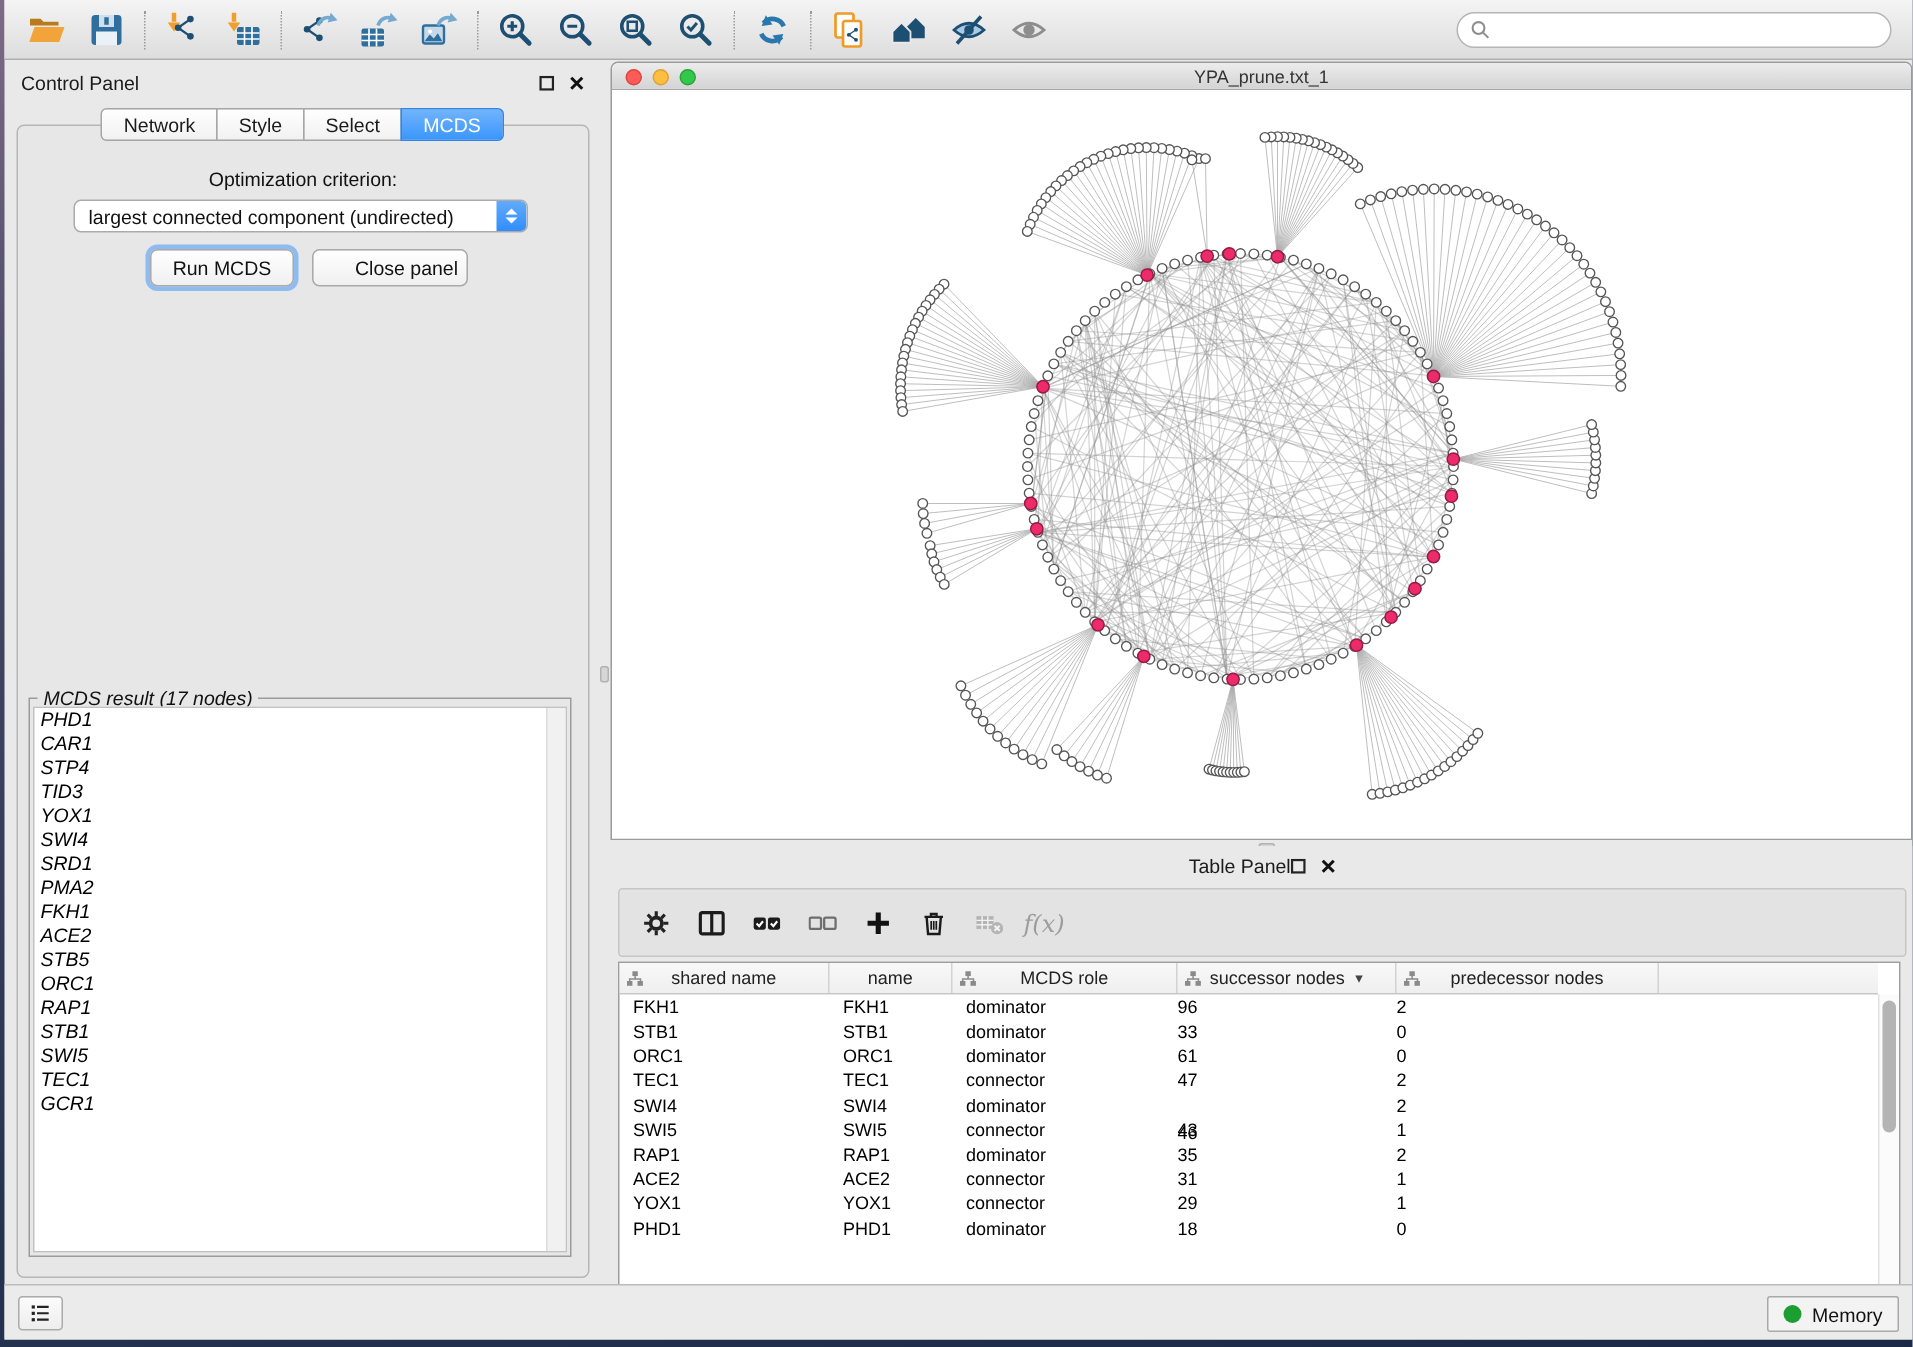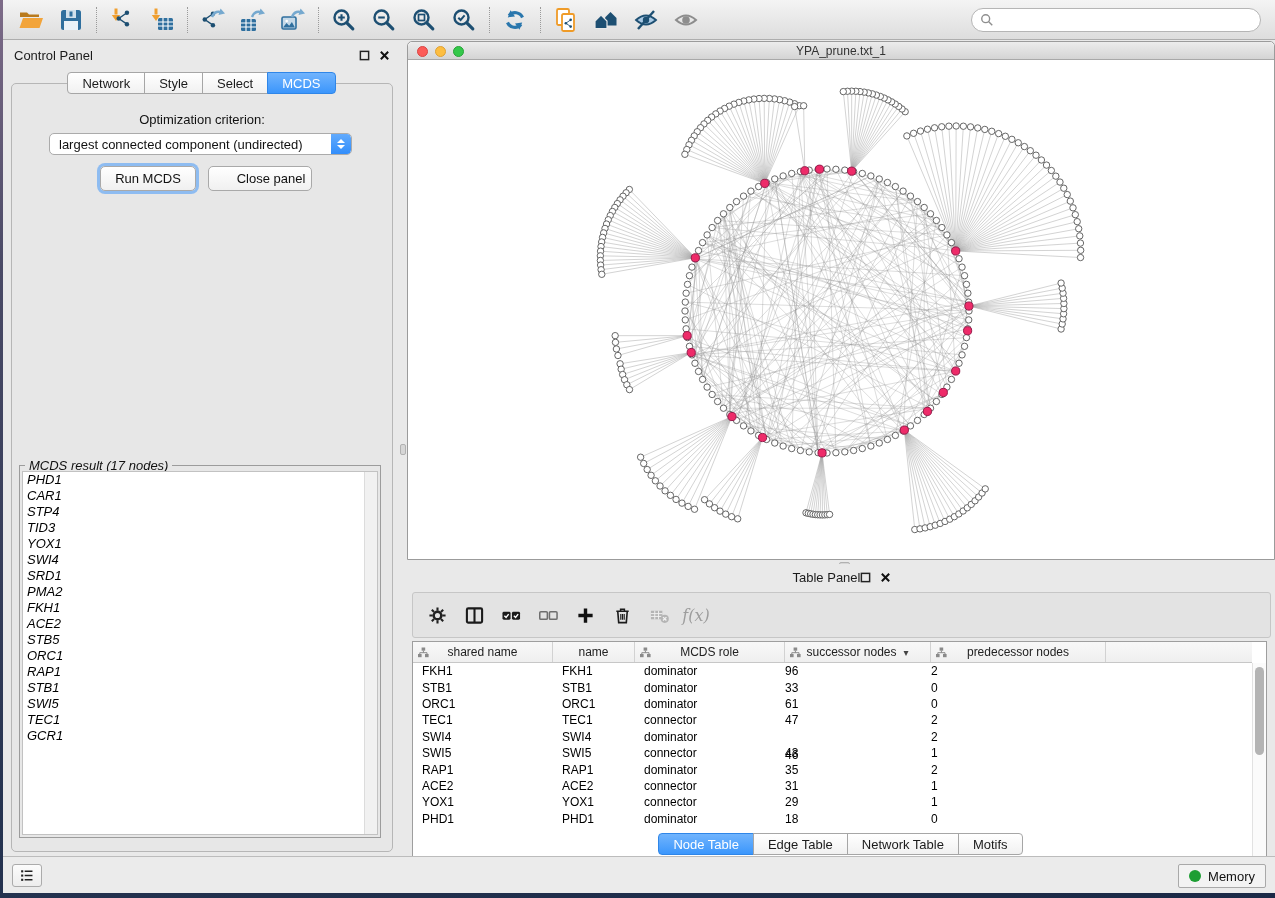--- a/index.html
+++ b/index.html
@@ -1198,26 +1198,20 @@
               <div class="td l" style="width: 82px;">PHD1</div>
               <div class="td l" style="width: 150px;">dominator</div>
               <div class="td r" style="width: 146px;">18</div>
               <div class="td r" style="width: 175px;">0</div>
             </div>
           </div>
         <div class="tbl-scroll">
             <div class="tbl-thumb"></div>
           </div>
       </div>
-      <div class="tp-tabs" id="tp-tabs">
-          <span class="seg sel">Node Table</span>
-          <span class="seg">Edge Table</span>
-          <span class="seg">Network Table</span>
-          <span class="seg">Motifs</span>
-        </div>
     </div>
 
     <div class="statusbar">
       <span class="sb-left">
         <svg viewBox="0 0 24 24">
           <g stroke="#222" stroke-width="2">
               <path d="M8 6h11M8 12h11M8 18h11"></path>
             </g>
           <g fill="#222">
               <rect x="3" y="4.6" width="3" height="3"></rect>

